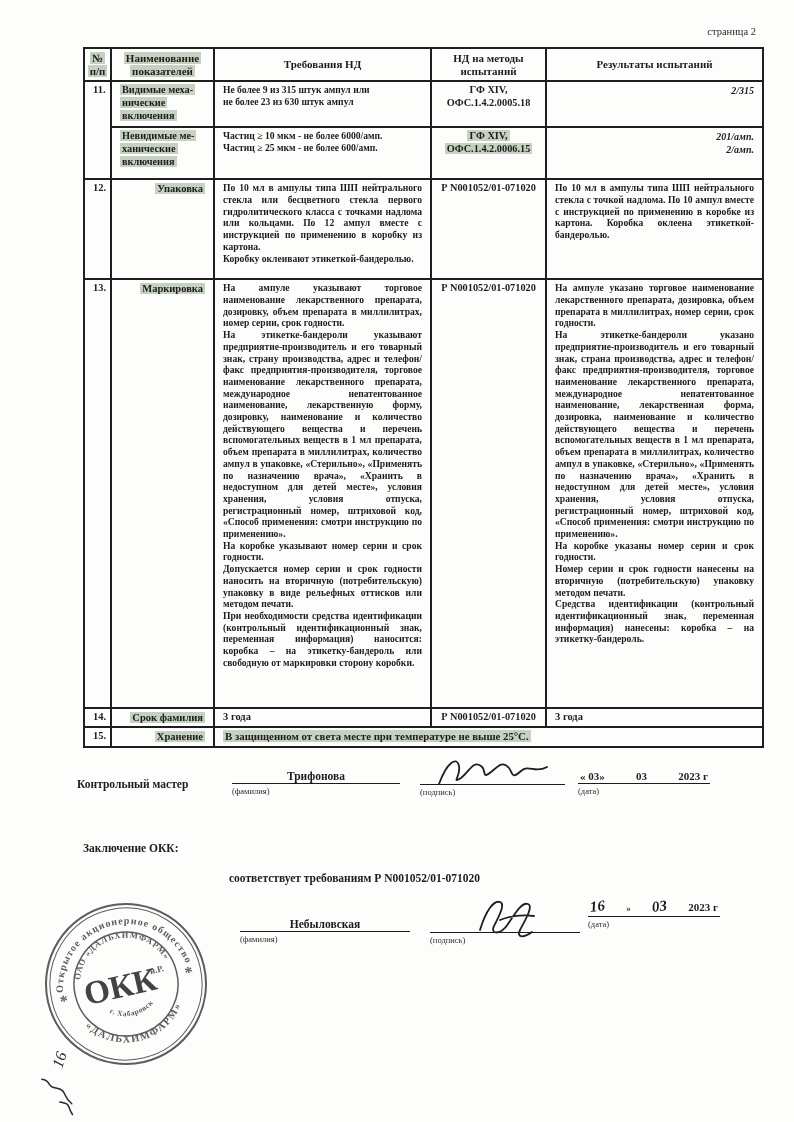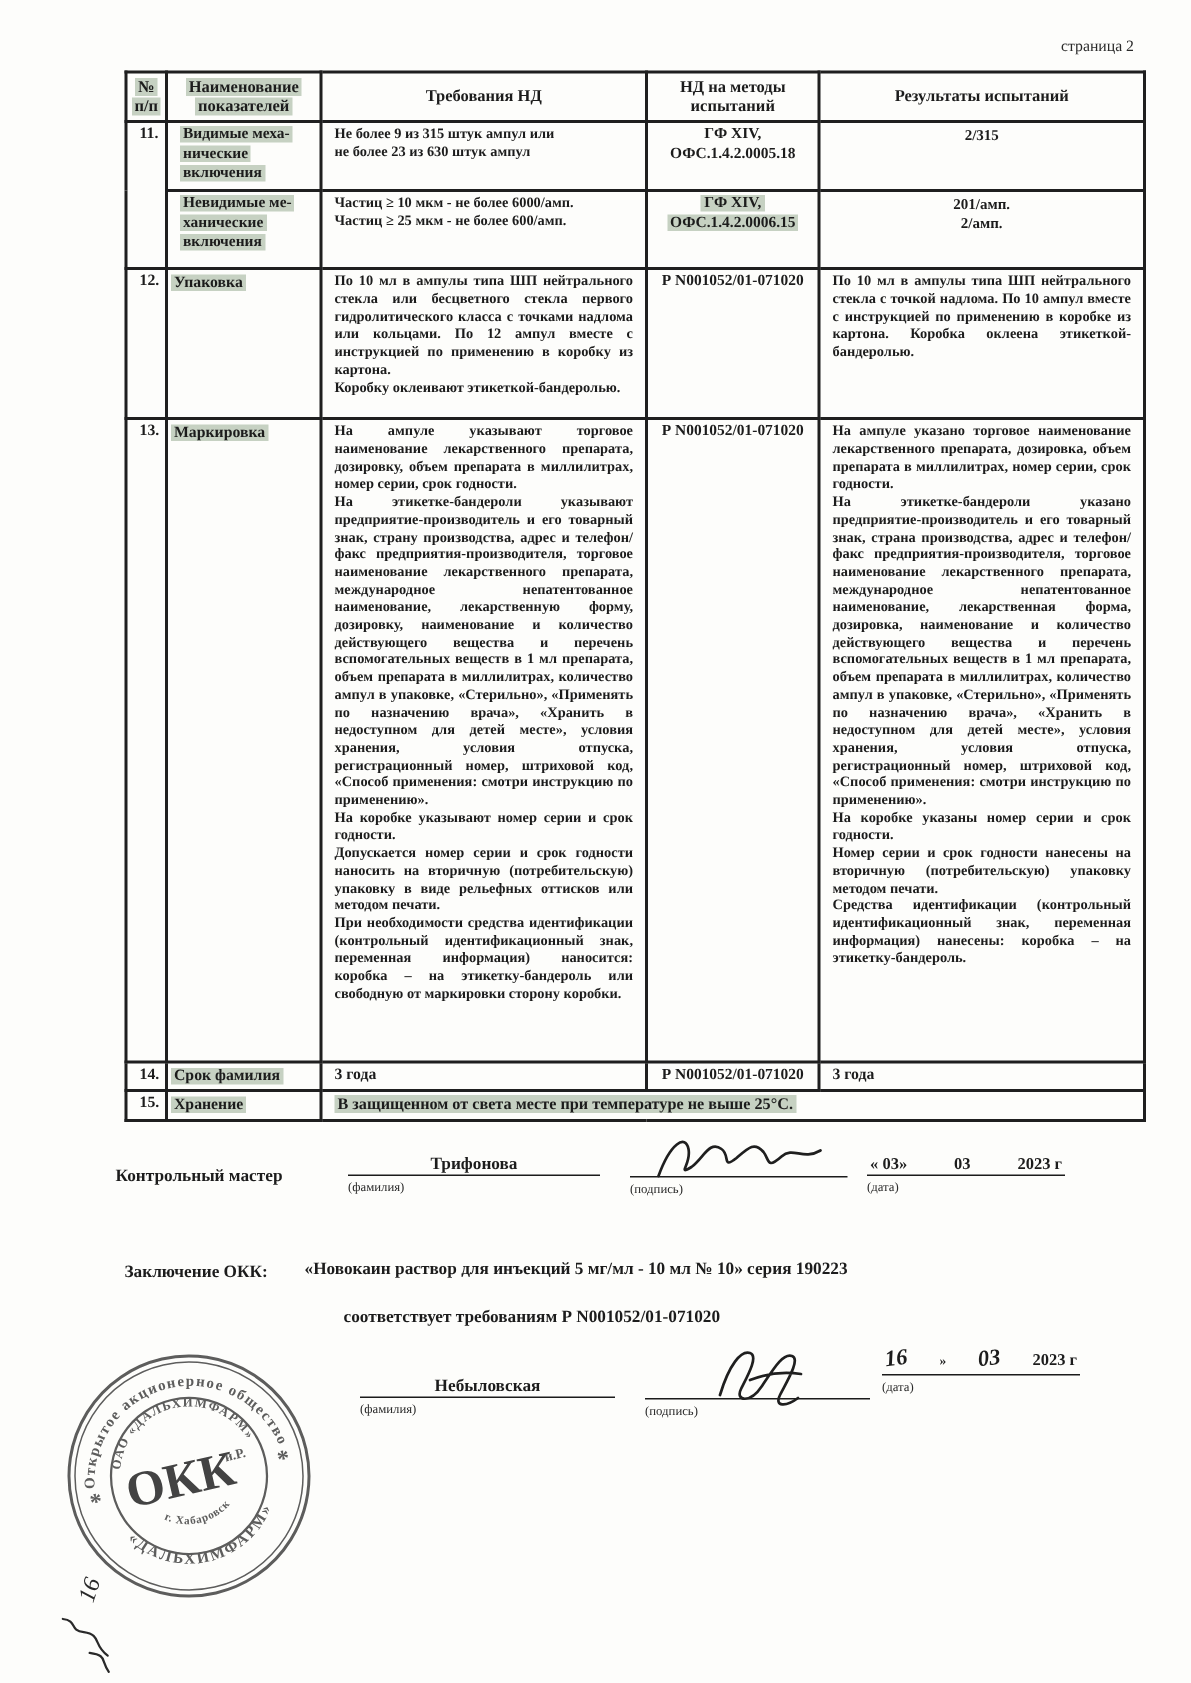--- a/index.html
+++ b/index.html
@@ -27,24 +27,24 @@
   }
   table.spec th{
     font-size:11px;text-align:center;vertical-align:middle;
     line-height:1.15;white-space:pre-line;padding:3px 2px;
   }
   .pre{white-space:pre-line;}
   .just{text-align:justify;}
   .small{font-size:9.6px;line-height:1.22;}
   .t-num{text-align:center;font-size:10.5px;padding-top:3px;}
   .t-name{font-size:10.3px;line-height:1.25;padding:3px 2px 0 6px;}
-  .t-name.ctr{text-align:left;padding-left:2px;font-size:10.5px;}
+  .t-name.ctr{text-align:right;padding-left:2px;font-size:10.5px;}
   .t-nd{text-align:center;font-size:10.3px;line-height:1.25;}
   .vmid{vertical-align:middle;}
-  .t-res-c{text-align:center;font-size:10px;line-height:1.3;}
+  .t-res-c{text-align:right;font-size:10px;line-height:1.3;font-style:italic;}
   .hl{background:#c6d1c2;padding:0 2px;box-decoration-break:clone;-webkit-box-decoration-break:clone;}
   .padtop18{padding-top:20px;}
   .padtop12{padding-top:14px;}
   .h425 td{height:423px;}
   .h96  td{height:94px;}
   .h42  td{height:40px;}
   .h48  td{height:46px;}
 
   .abs{position:absolute;}
   .lbl{font-weight:bold;font-size:11.5px;line-height:1.5;white-space:pre-line;}
@@ -165,21 +165,20 @@
   <div class="abs" style="left:578px;top:770px;width:132px;">
     <div class="dateline">
       <span>« 03»</span>
       <span>03</span>
       <span>2023 г</span>
     </div>
     <div class="cap">(дата)</div>
   </div>
 
   <div class="abs lbl" style="left:83px;top:840px;">Заключение ОКК:</div>
-  <div class="abs conc-text" style="left:203px;top:840px;">«Новокаин  раствор для инъекций  5 мг/мл - 10 мл  № 10» серия 190223</div>
   <div class="abs conc-text" style="left:229px;top:872px;">соответствует   требованиям Р N001052/01-071020</div>
 
   <div class="abs" style="left:240px;top:918px;width:170px;z-index:4;">
     <div class="sigline surname">Небыловская</div>
     <div class="cap">(фамилия)</div>
   </div>
   <div class="abs" style="left:430px;top:896px;width:150px;z-index:4;">
     <svg class="sig-svg" width="110" height="44" viewBox="0 0 110 44">
       <path d="M30,34 C36,14 44,4 50,6 C56,8 48,22 44,30 C40,38 50,40 58,28 C66,16 72,6 78,8 C84,10 74,26 70,34 C66,42 74,42 82,36 M50,24 C60,20 70,18 84,20" fill="none" stroke="#1f1f1f" stroke-width="1.8" stroke-linecap="round"></path>
     </svg>

